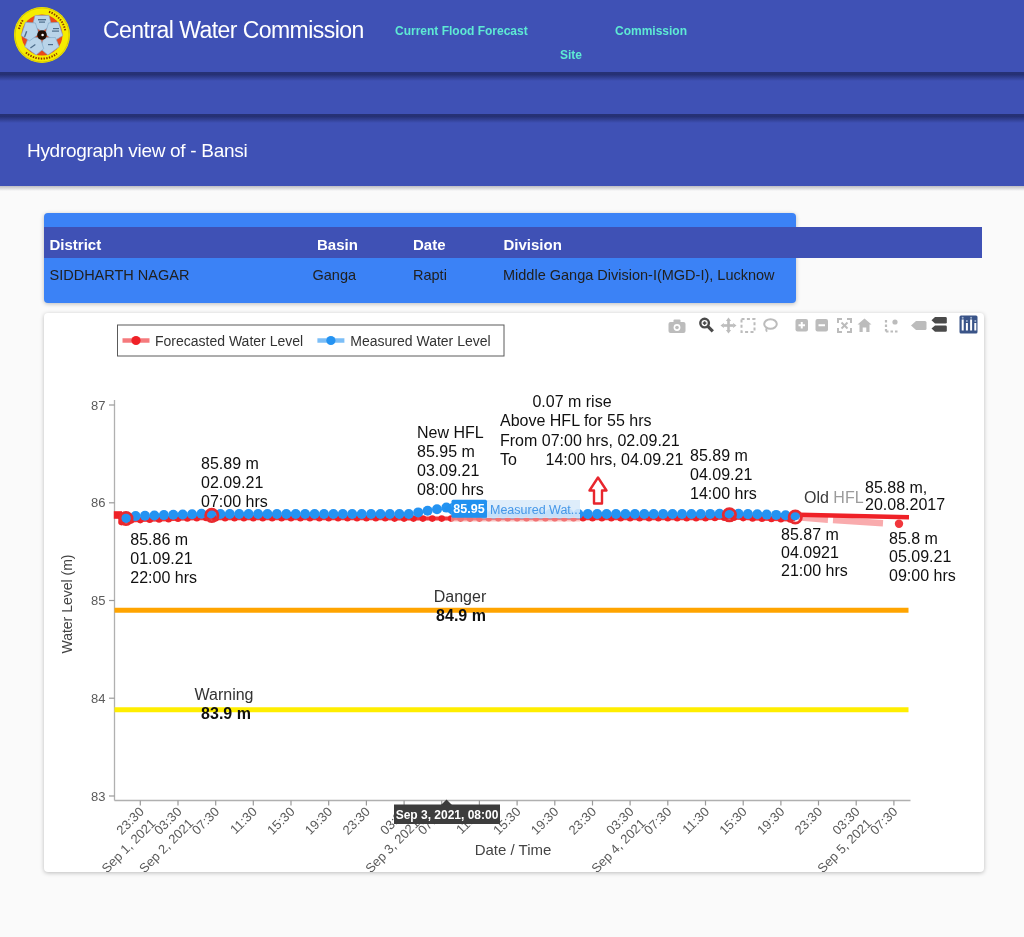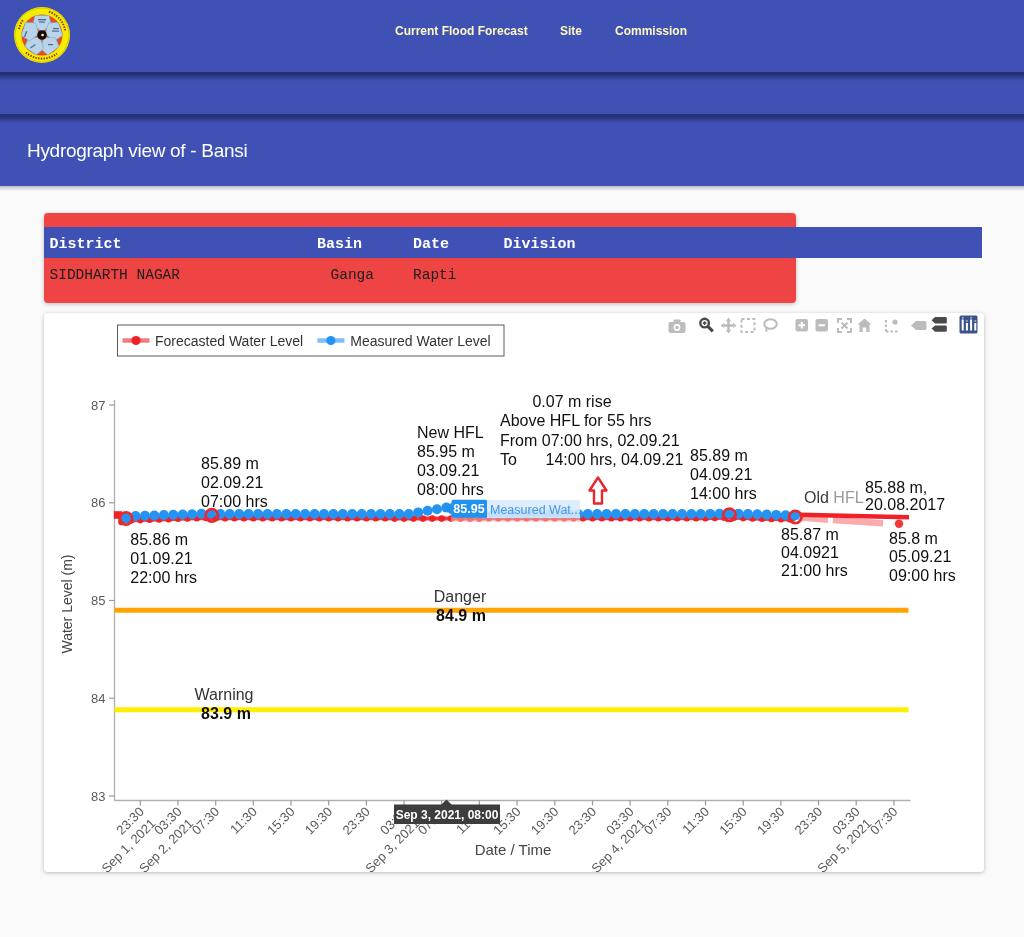--- a/index.html
+++ b/index.html
@@ -6,24 +6,24 @@
        font-family:"Liberation Sans",sans-serif; }
 .hdr { position:absolute; left:0; top:0; width:1024px; height:186px; background:#3f51b5; }
 .hshadow { position:absolute; left:0; width:1024px; height:7px;
    background:linear-gradient(rgba(10,14,48,0.52), rgba(10,14,48,0)); }
 .hline { position:absolute; left:0; width:1024px; height:1.5px; background:rgba(8,10,40,0.45); }
 .bshadow { position:absolute; left:0; top:186px; width:1024px; height:5px;
    background:linear-gradient(rgba(30,30,50,0.28), rgba(30,30,50,0)); }
 .bar3 { position:absolute; left:0; top:118px; width:1024px; height:64px; }
 .logo { position:absolute; left:13px; top:6px; }
 .title { position:absolute; left:103px; top:17px; color:#fff; font-size:23px; font-weight:400; letter-spacing:-0.55px; }
-.nav { position:absolute; top:24px; color:#fef9c3; font-size:12px; font-weight:bold; }
+.nav { position:absolute; top:24px; color:#5eead4; font-size:12px; font-weight:bold; }
 .sub { position:absolute; left:27px; top:22px; color:#fff; font-size:19px; letter-spacing:-0.3px; }
-.tcard { position:absolute; left:44px; top:213px; width:752px; height:90px; background:#ef4444;
-         border-radius:4px; box-shadow:0 1px 4px rgba(0,0,0,0.25);font-family:Liberation Mono, monospace; }
+.tcard { position:absolute; left:44px; top:213px; width:752px; height:90px; background:#3b82f6;
+         border-radius:4px; box-shadow:0 1px 4px rgba(0,0,0,0.25); }
 .thead { position:absolute; left:0; top:14px; width:938px; height:31px; background:#3f51b5; }
 .th { position:absolute; top:8px; color:#fff; font-size:15px; font-weight:bold; }
 .td { position:absolute; top:53.5px; color:#202020; font-size:14.5px;text-align:right; }
 .ccard { position:absolute; left:44px; top:313px; width:940px; height:559px; background:#fff;
          border-radius:4px; box-shadow:0 1px 4px rgba(0,0,0,0.25); }
 </style></head>
 <body>
 <div class="hdr">
   <div class="logo"><svg width="58" height="58" viewBox="0 0 58 58" xmlns="http://www.w3.org/2000/svg">
 <circle cx="29" cy="29" r="28" fill="#f6ec00"></circle>
@@ -54,41 +54,43 @@
           <rect x="26" y="15.5" width="6" height="1.2"></rect>
 <rect x="13" y="25" width="1.4" height="6" transform="rotate(20 13 25)"></rect>
 <rect x="40" y="22" width="6" height="1.2"></rect>
           <rect x="39" y="24.5" width="7" height="1.2"></rect>
 <rect x="22" y="38" width="1.2" height="6" transform="rotate(55 22 38)"></rect>
 <rect x="35" y="38" width="5" height="1.2"></rect>
 </g>
 <circle cx="29" cy="29" r="4.8" fill="#1c0d05"></circle>
 <circle cx="29.6" cy="29" r="1.3" fill="#fff"></circle>
 </svg></div>
+  <div class="title">Central Water Commission</div>
   <span class="nav" style="left:395px;">Current Flood Forecast</span>
-  <span class="nav" style="left:560px;">Site</span>
+  <span class="nav" style="left:560px;margin-top:24px;">Site</span>
   <span class="nav" style="left:615px;">Commission</span>
   <div class="hline" style="top:72px;"></div>
   <div class="hshadow" style="top:73.5px;"></div>
   <div class="hline" style="top:114px;"></div>
   <div class="hshadow" style="top:115.5px;"></div>
 </div>
 <div class="bshadow"></div>
 <div class="bar3">
     <div class="sub">Hydrograph view of - Bansi</div>
   </div>
 <div class="tcard">
   <div class="thead"></div>
   <span class="th" style="left:5.5px; top:22.5px;">District</span>
   <span class="th" style="left:273px; top:22.5px;">Basin</span>
   <span class="th" style="left:369px; top:22.5px;">Date</span>
   <span class="th" style="left:459.5px; top:22.5px;">Division</span>
   <span class="td" style="left:5.5px;">SIDDHARTH NAGAR</span>
-  <span class="td" style="left:268.5px;margin-left:18px;">Ganga</span>
+  <span class="td" style="left:268.5px;">Ganga</span>
   <span class="td" style="left:369px;">Rapti</span>
+  <span class="td" style="left:459px;">Middle Ganga Division-I(MGD-I), Lucknow</span>
 </div>
 <div class="ccard"><svg width="940" height="559" viewBox="0 0 940 559" font-family="&quot;Liberation Sans&quot;,sans-serif" xmlns="http://www.w3.org/2000/svg">
       <line x1="70.5" y1="87" x2="70.5" y2="487.5" stroke="#b0b0b0" stroke-width="1.3"></line>
       <line x1="70.5" y1="487.5" x2="866.5" y2="487.5" stroke="#b0b0b0" stroke-width="1.3"></line>
       <line x1="65.0" y1="92.0" x2="70.5" y2="92.0" stroke="#9a9a9a" stroke-width="1.2"></line>
       <text x="61.5" y="96.6" font-size="13" fill="#5b5b5b" text-anchor="end">87</text>
       <line x1="65.0" y1="189.8" x2="70.5" y2="189.8" stroke="#9a9a9a" stroke-width="1.2"></line>
       <text x="61.5" y="194.4" font-size="13" fill="#5b5b5b" text-anchor="end">86</text>
       <line x1="65.0" y1="287.5" x2="70.5" y2="287.5" stroke="#9a9a9a" stroke-width="1.2"></line>
       <text x="61.5" y="292.1" font-size="13" fill="#5b5b5b" text-anchor="end">85</text>

